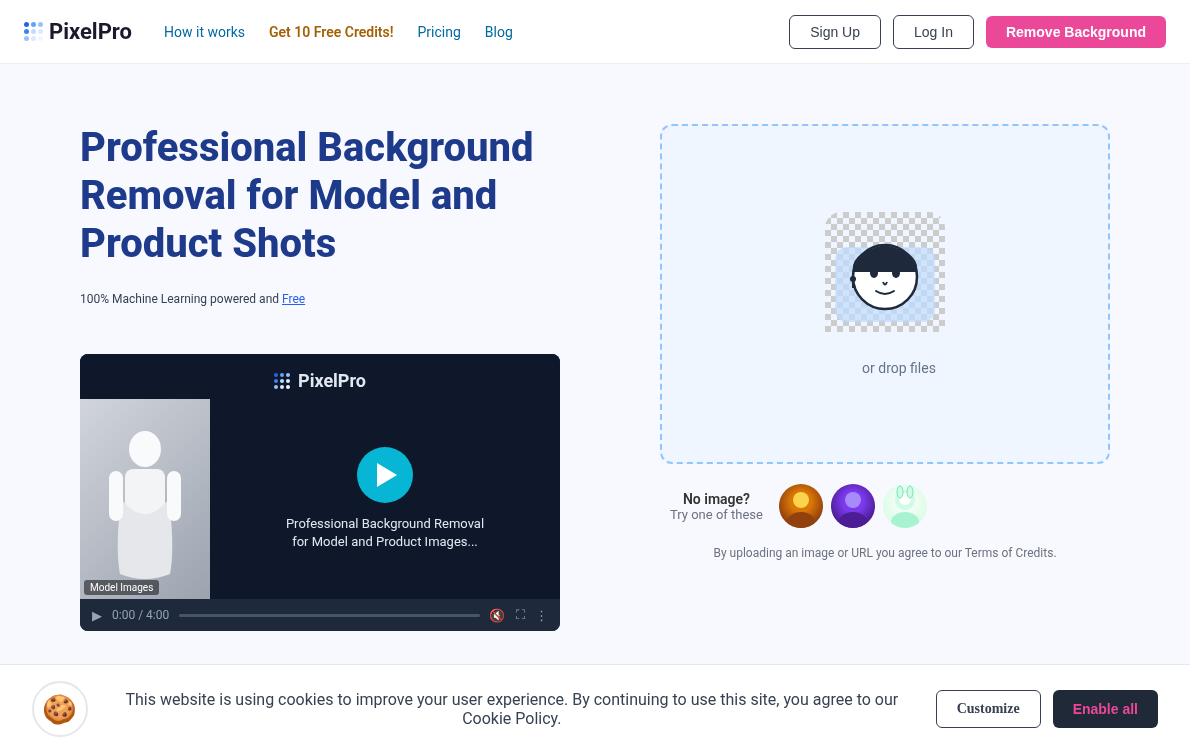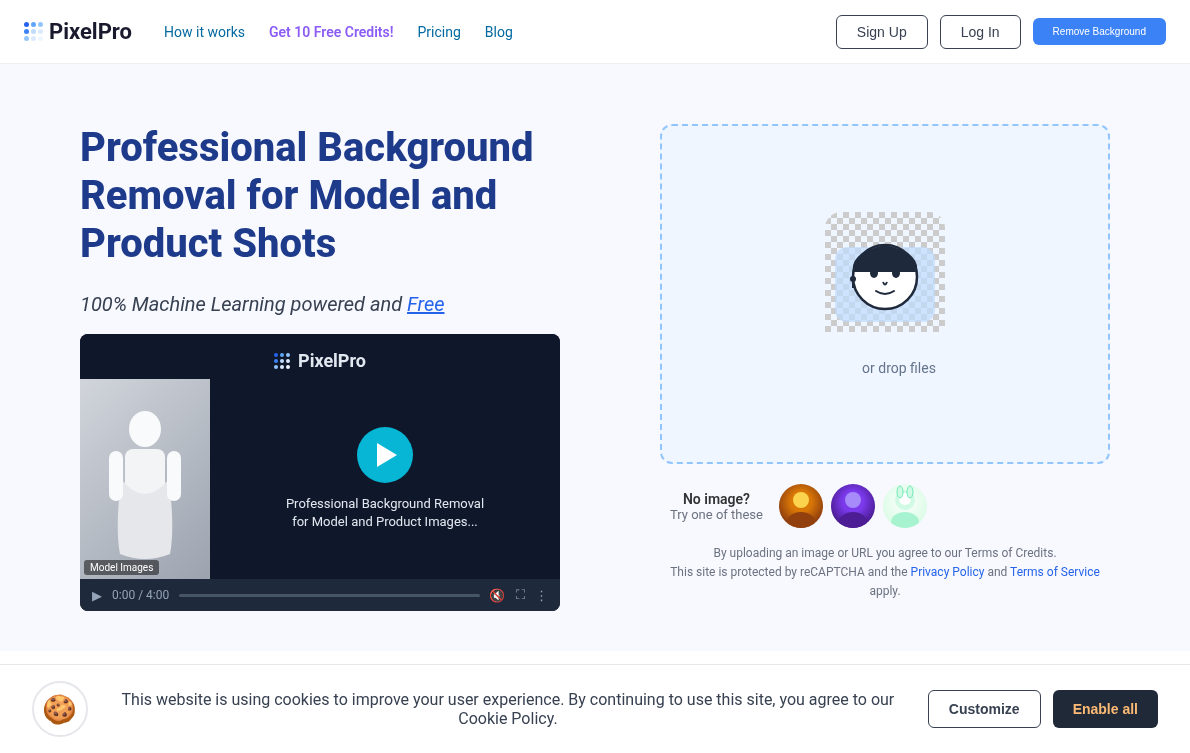--- a/index.html
+++ b/index.html
@@ -8,47 +8,47 @@
     
     .navbar {
       display: flex; align-items: center; justify-content: space-between;
       padding: 0 24px; height: 64px; border-bottom: 1px solid #eee;
       background: #fff; position: relative; z-index: 10;
     }
     .nav-left { display: flex; align-items: center; gap: 32px; }
     .logo { display: flex; align-items: center; gap: 6px; font-size: 22px; font-weight: 700; color: #1a1a2e; text-decoration: none; }
     .nav-links { display: flex; align-items: center; gap: 24px; }
     .nav-link { font-size: 14px; color: #0369a1; text-decoration: none; cursor: pointer; }
-    .nav-link.promo { color: #8b5cf6; font-weight: 600; }
+    .nav-link.promo { color: #a16207; font-weight: 600; }
     .nav-right { display: flex; align-items: center; gap: 12px; }
     .btn-outline {
       padding: 8px 20px; border: 1.5px solid #374151; border-radius: 6px;
       background: transparent; font-size: 14px; font-weight: 500; color: #374151;
       cursor: pointer;
     }
     .btn-primary {
       padding: 8px 20px; border: none; border-radius: 6px;
-      background: #3b82f6; color: #fff; font-size: 10px; font-weight: 400;
+      background: #ec4899; color: #fff; font-size: 14px; font-weight: 700;
       cursor: pointer;
     }
 
     
     .hero {
       display: flex; align-items: flex-start;
       padding: 60px 80px 40px 80px;
       background: #f8f9ff;
       min-height: 580px;
       gap: 60px;
     }
     .hero-left { flex: 0 0 520px; }
     .hero-title {
       font-size: 40px; font-weight: 800; color: #1e3a8a; line-height: 1.2;
       margin-bottom: 24px;
     }
-    .hero-subtitle { font-size: 20px; color: #374151; margin-bottom: 18px; font-style: italic; }
+    .hero-subtitle { font-size: 12px; color: #374151; margin-bottom: 48px; }
     .hero-subtitle a { color: #2563eb; text-decoration: underline; }
 
     
     .video-container {
       position: relative; width: 480px; border-radius: 8px; overflow: hidden;
       background: #1a1a2e;
     }
     .video-inner {
       position: relative; background: #0f172a;
       display: flex; flex-direction: column; align-items: center; justify-content: center;
@@ -157,25 +157,25 @@
     .cookie-icon {
       width: 56px; height: 56px; border-radius: 50%;
       border: 2px solid #e5e7eb;
       display: flex; align-items: center; justify-content: center;
       font-size: 28px; flex-shrink: 0;
     }
     .cookie-text { flex: 1; font-size: 16px; color: #374151; text-align: center; }
     .cookie-actions { display: flex; gap: 12px; flex-shrink: 0; }
     .btn-customize {
       padding: 10px 20px; border: 1.5px solid #374151; border-radius: 6px;
-      background: #fff; font-size: 14px; font-weight: 600; color: #374151; cursor: pointer;
+      background: #fff; font-size: 14px; font-weight: 600; color: #374151; cursor: pointer; font-family: Liberation Serif, serif;
     }
     .btn-enable {
       padding: 10px 20px; border: none; border-radius: 6px;
-      background: #1f2937; color: #fdba74; font-size: 14px; font-weight: 600; cursor: pointer;
+      background: #1f2937; color: #ec4899; font-size: 14px; font-weight: 600; cursor: pointer;
     }
   </style>
 </head>
 <body>
 
 <nav class="navbar">
   <div class="nav-left">
     <a class="logo" href="#">
       <div style="display:flex;gap:2px;flex-direction:column;">
         <div style="display:flex;gap:2px;">
@@ -343,23 +343,20 @@
 
             <ellipse cx="17" cy="8" rx="3" ry="6" fill="#d1fae5" stroke="#6ee7b7" stroke-width="1"></ellipse>
             <ellipse cx="27" cy="8" rx="3" ry="6" fill="#d1fae5" stroke="#6ee7b7" stroke-width="1"></ellipse>
           </svg>
         </div>
       </div>
     </div>
 
     <div class="legal-text">
       <div>By uploading an image or URL you agree to our Terms of Credits.</div>
-      <div>
-        <span>This site is protected by reCAPTCHA and the </span><a href="#">Privacy Policy</a><span> and </span><a href="#">Terms of Service</a><span> apply.</span>
-      </div>
     </div>
   </div>
 </section>
 
 <div class="cookie-banner">
   <div class="cookie-icon">
     <span>🍪</span>
   </div>
   <p class="cookie-text">This website is using cookies to improve your user experience. By continuing to use this site, you agree to our Cookie Policy.</p>
   <div class="cookie-actions">

